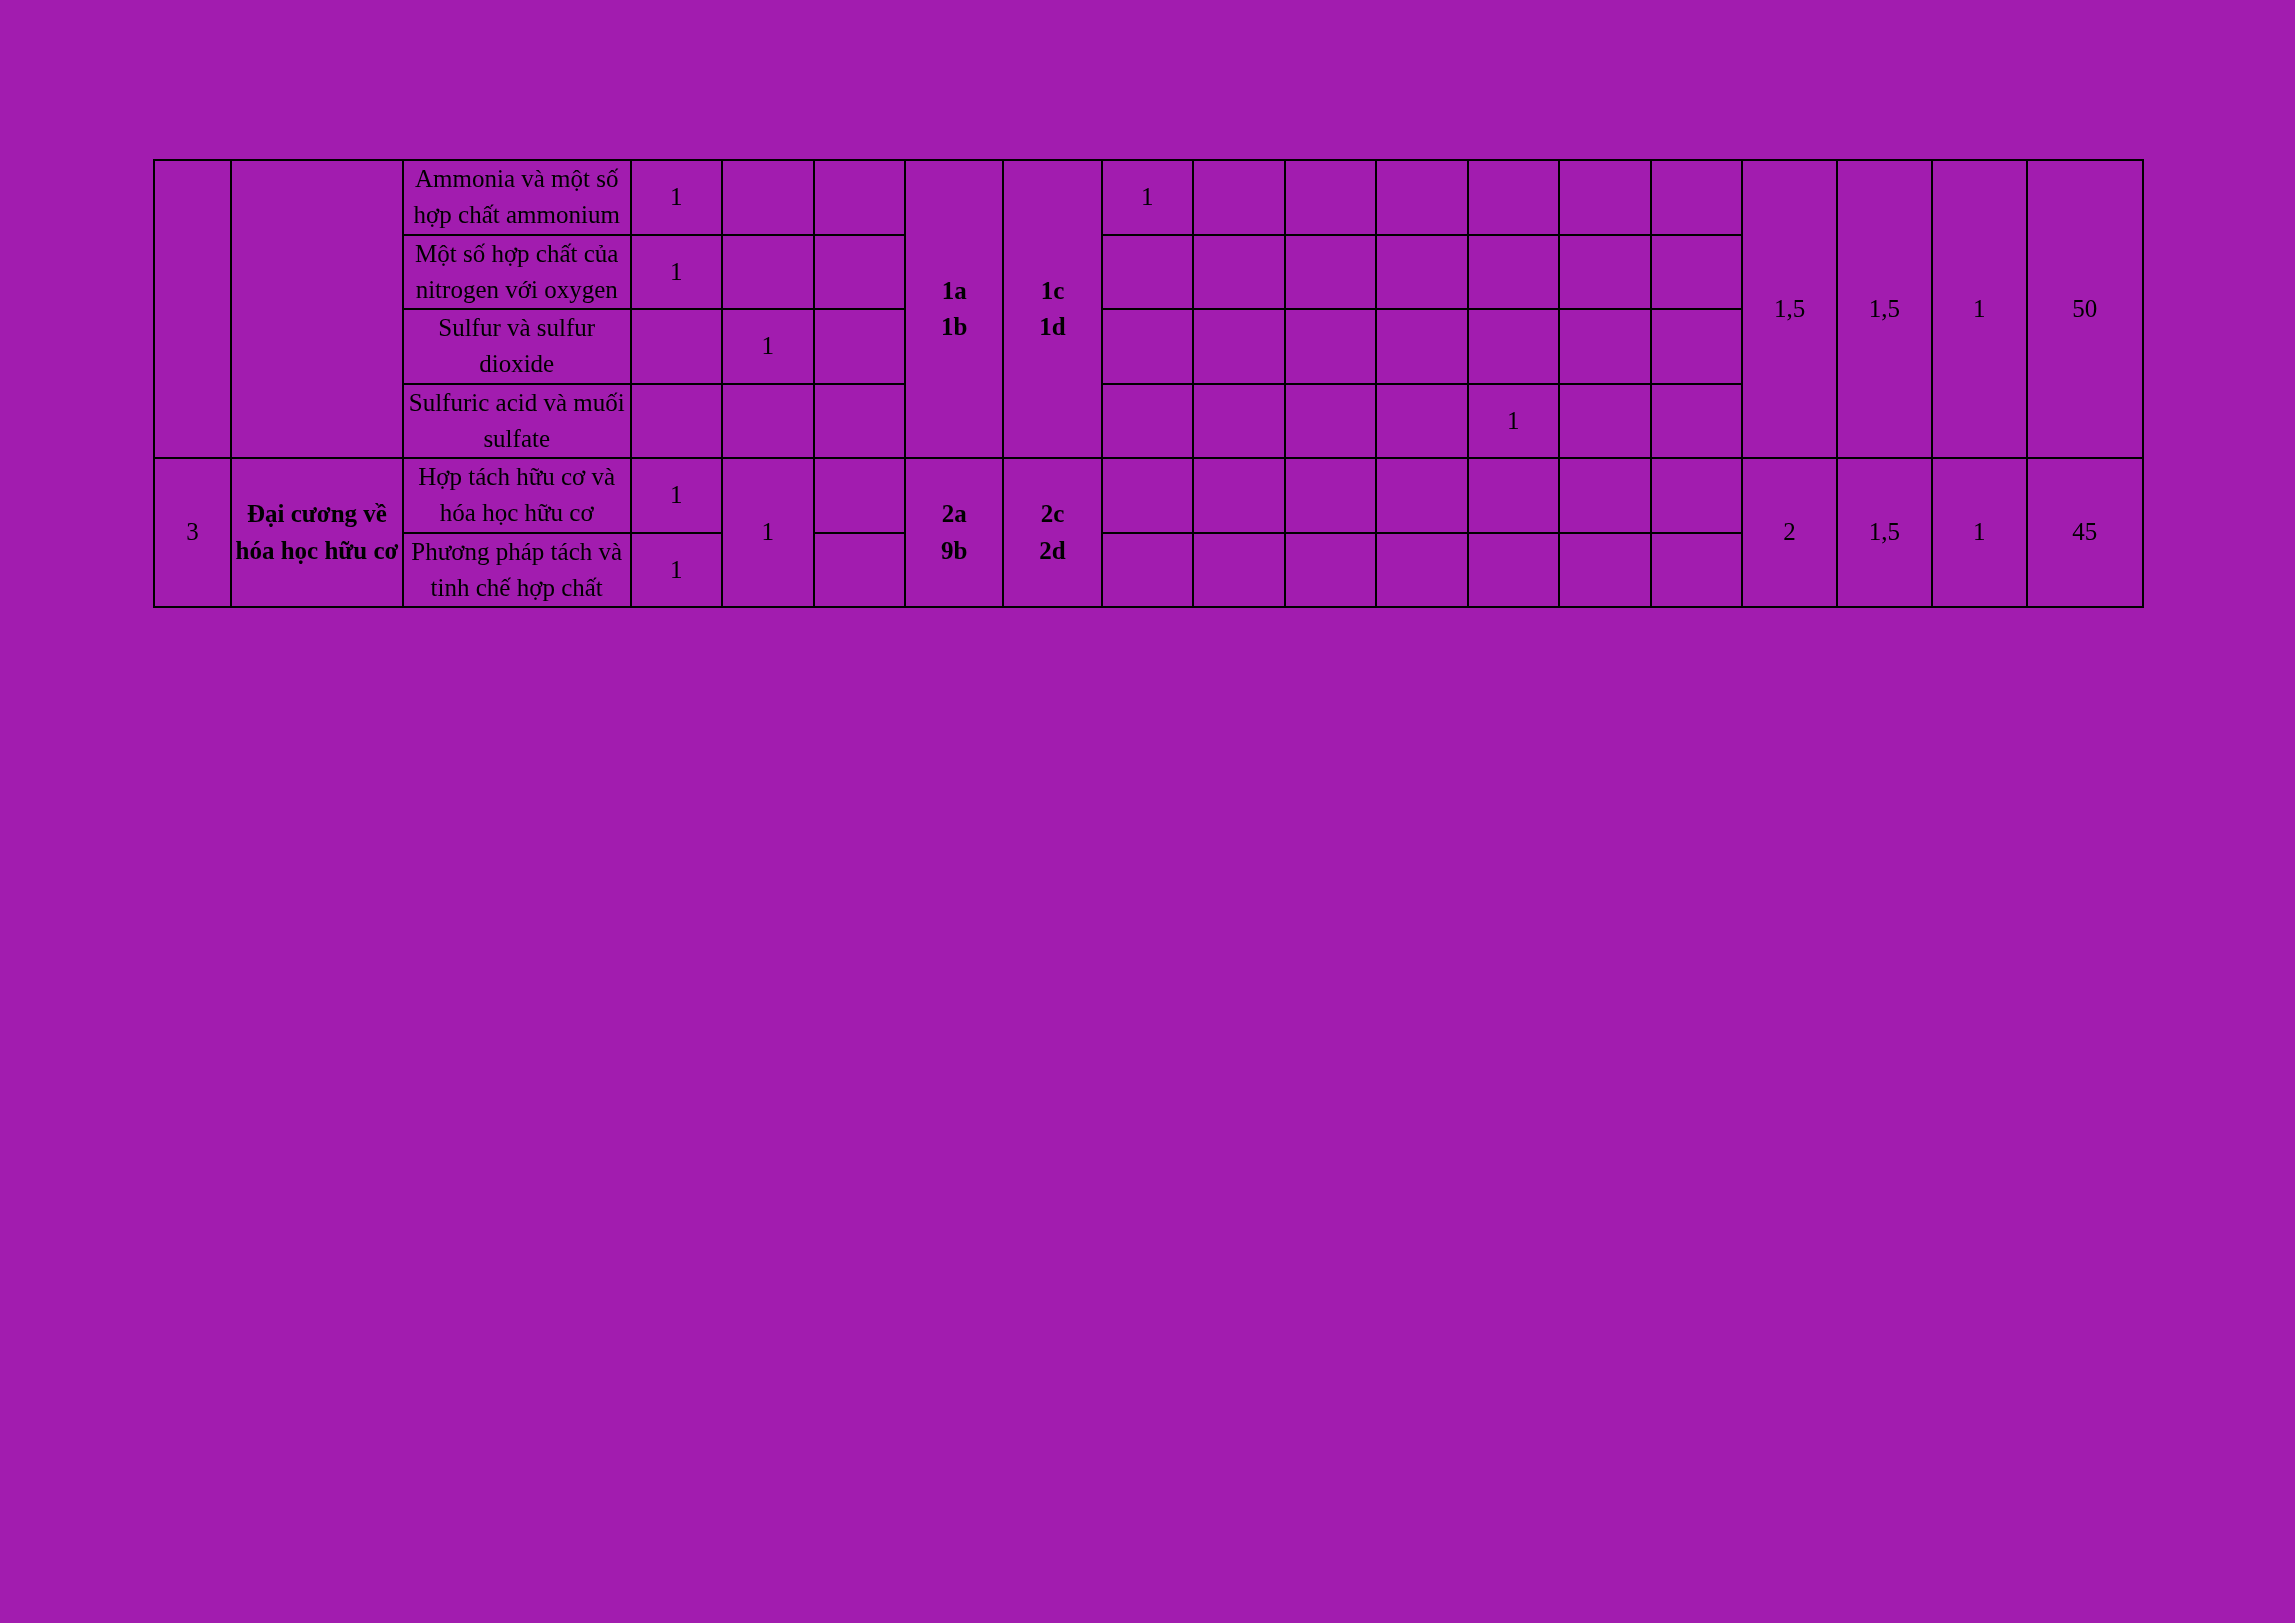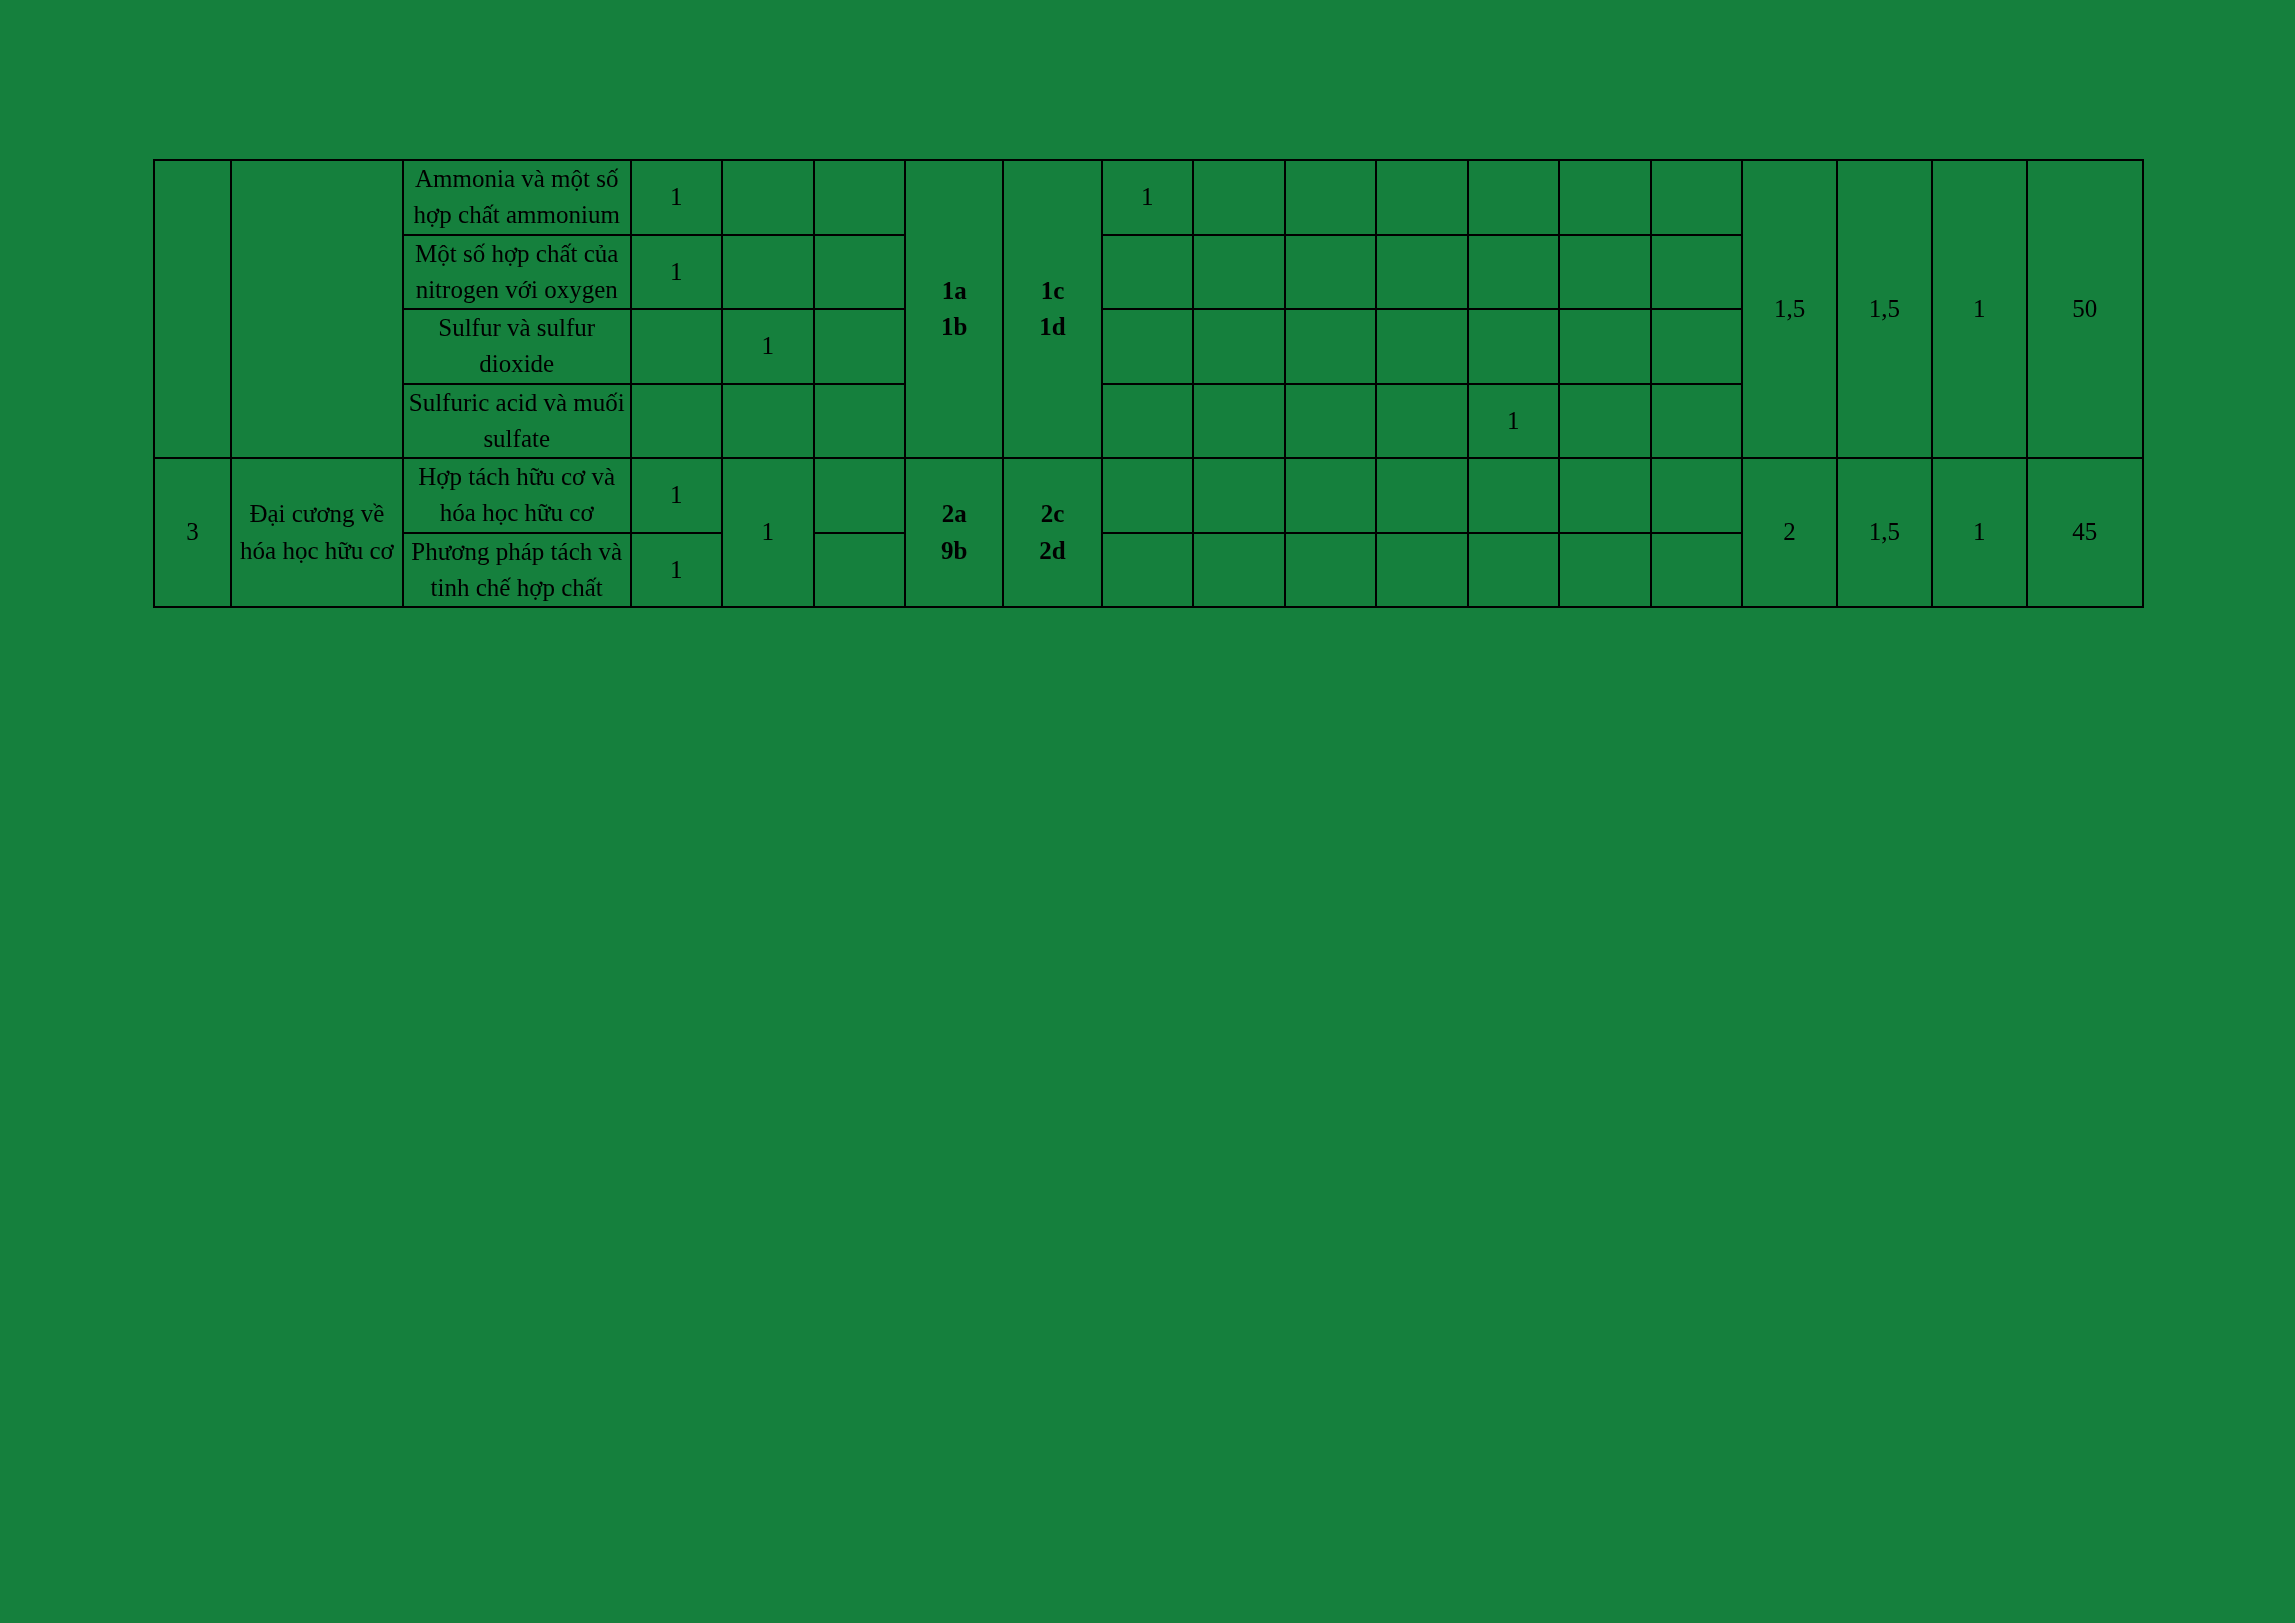--- a/index.html
+++ b/index.html
@@ -11,21 +11,21 @@
     width: 2295px;
     height: 1623px;
     font-family: "Liberation Serif", serif;
     color: #000000;
     overflow: hidden;
   }
   .page {
     position: relative;
     width: 2295px;
     height: 1623px;
-    background: #15803d;
+    background: #a21caf;
   }
   .table-wrap {
     position: absolute;
     left: 153px;
     top: 159px;
     width: 1991px;
   }
   table.matrix {
     border-collapse: collapse;
     table-layout: fixed;
@@ -39,21 +39,21 @@
     font-size: 25px;
     line-height: 1.45;
     font-family: "Liberation Serif", serif;
   }
   td.topic-name {
     padding: 4.7px 9.4px;
     font-size: 24px;
     line-height: 1.5;
   }
   td.topic-group {
-    font-weight: normal;
+    font-weight: bold;
     padding: 4.7px 7.9px;
     font-size: 24px;
     line-height: 1.55;
     margin-left: 7px;
   }
   td.num {
     font-size: 25px;
   }
   td.multi {
     font-size: 25px;

